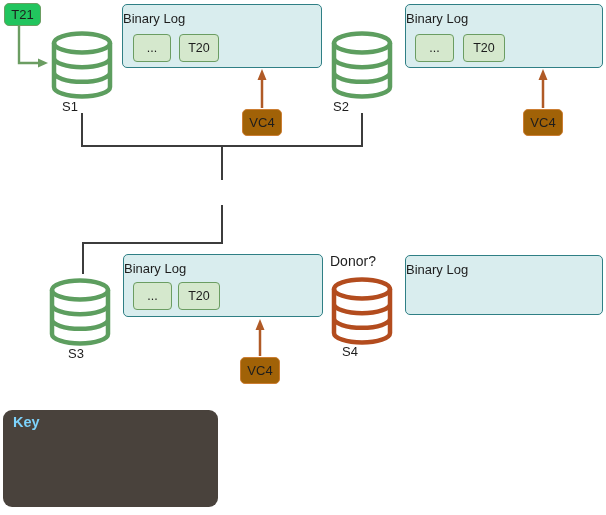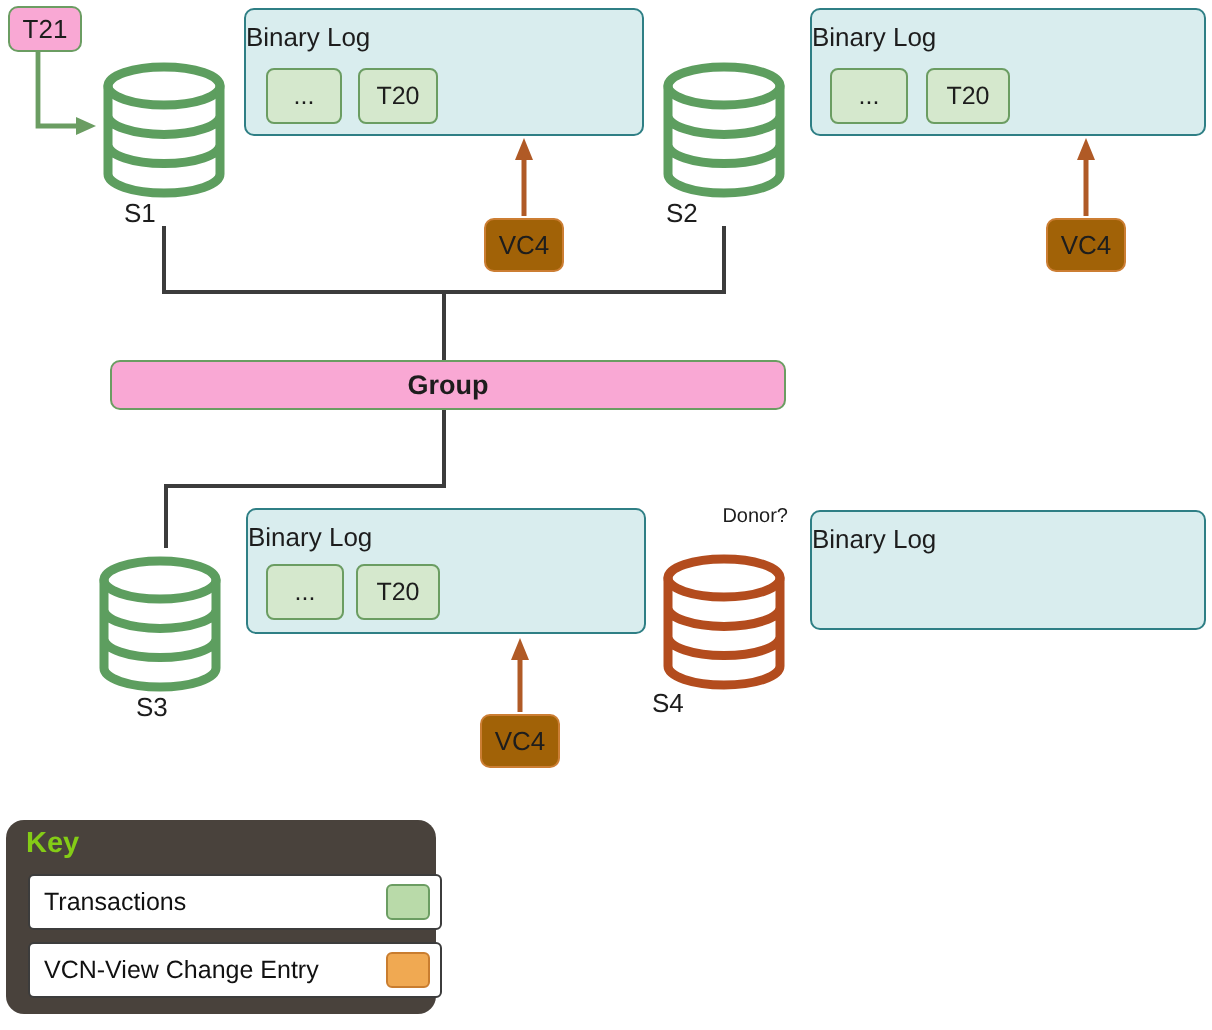--- a/index.html
+++ b/index.html
@@ -3,46 +3,46 @@
 <meta charset="utf-8">
 <style>
   html,body{margin:0;padding:0;background:#ffffff;}
   #canvas{
     position:relative;width:606px;height:515px;background:#ffffff;
     font-family:"Liberation Sans", sans-serif;color:#1d1d1d;overflow:hidden;
   }
   #lines{position:absolute;left:0;top:0;z-index:0;}
   .abs{position:absolute;box-sizing:border-box;}
   .green-node{
-    background:#f9a8d4;border:1.5px solid #6b9d62;border-radius:5px;
+    background:#22c55e;border:1.5px solid #6b9d62;border-radius:5px;
     display:flex;align-items:center;justify-content:center;font-size:13px;
   }
   .binlog{
     background:#d9edee;border:1.6px solid #2f7f85;border-radius:5px;
   }
   .binlog-title{
     position:absolute;left:0;right:0;top:6px;font-size:13px;
   }
   .txn-item{
     position:absolute;background:#d5e8cd;border:1.4px solid #6b9d62;border-radius:4px;
     display:flex;align-items:center;justify-content:center;font-size:12.5px;
   }
   .vc-node{
     background:#a16207;border:1.5px solid #cc7e33;border-radius:5px;
     display:flex;align-items:center;justify-content:center;font-size:13px;
   }
   .srv-label{position:absolute;text-align:left;font-size:13px;}
-  .donor-label{position:absolute;text-align:right;font-size:10px;}
+  .donor-label{position:absolute;text-align:left;font-size:14px;}
   .group-node{font-weight:700;font-size:13.5px;}
   
   .key-panel{
     background:#49423c;border-radius:9px;z-index:2;
   }
   .key-title{
-    position:absolute;left:10px;top:4px;font-size:14.5px;font-weight:700;color:#84cc16;
+    position:absolute;left:10px;top:4px;font-size:14.5px;font-weight:700;color:#7dd3fc;
   }
   .key-row{
     position:absolute;left:11px;width:193px;height:26px;background:#ffffff;
     border:1.5px solid #3c3c3c;border-radius:3px;
     display:flex;align-items:center;justify-content:space-between;padding:0 5px 0 7px;
   }
   .key-row-label{font-size:12.5px;color:#111111;}
   .swatch{width:20px;height:16px;border-radius:3px;}
   .swatch-green{background:#b9daa9;border:1.4px solid #6b9d62;}
   .swatch-orange{background:#f0a952;border:1.4px solid #c97d2f;}
@@ -103,43 +103,34 @@
     <div class="txn-item" style="left:9px;top:29px;width:37px;height:26px;">...</div>
     <div class="txn-item" style="left:57px;top:29px;width:40px;height:26px;">T20</div>
   </div>
 
   <div class="abs vc-node" style="left:242px;top:109px;width:40px;height:27px;">VC4</div>
   <div class="abs vc-node" style="left:523px;top:109px;width:40px;height:27px;">VC4</div>
 
   <div class="srv-label" style="left:62px;top:99px;width:40px;">S1</div>
   <div class="srv-label" style="left:333px;top:99px;width:40px;">S2</div>
   <div class="srv-label" style="left:68px;top:346px;width:40px;">S3</div>
-  <div class="srv-label" style="left:326px;top:344px;width:40px;">S4</div>
+  <div class="srv-label" style="left:342px;top:344px;width:40px;">S4</div>
 
-  <div class="abs green-node group-node" style="left:55px;top:180px;width:338px;height:25px;">Group</div>
 
   <div class="abs binlog" style="left:123px;top:254px;width:200px;height:63px;">
     <div class="binlog-title">Binary Log</div>
     <div class="txn-item" style="left:9px;top:27px;width:37px;height:26px;">...</div>
     <div class="txn-item" style="left:54px;top:27px;width:40px;height:26px;">T20</div>
   </div>
 
   <div class="abs vc-node" style="left:240px;top:357px;width:40px;height:27px;">VC4</div>
 
   <div class="donor-label" style="left:330px;top:253px;width:64px;">Donor?</div>
 
   <div class="abs binlog" style="left:405px;top:255px;width:198px;height:60px;">
     <div class="binlog-title">Binary Log</div>
   </div>
 
   <div class="abs key-panel" style="left:3px;top:410px;width:215px;height:97px;">
     <div class="key-title">Key</div>
-    <div class="key-row" style="top:27px;">
-      <span class="key-row-label">Transactions</span>
-      <span class="swatch swatch-green"></span>
-    </div>
-    <div class="key-row" style="top:61px;">
-      <span class="key-row-label">VCN-View Change Entry</span>
-      <span class="swatch swatch-orange"></span>
-    </div>
   </div>
 
 </div>
 
 </body></html>

